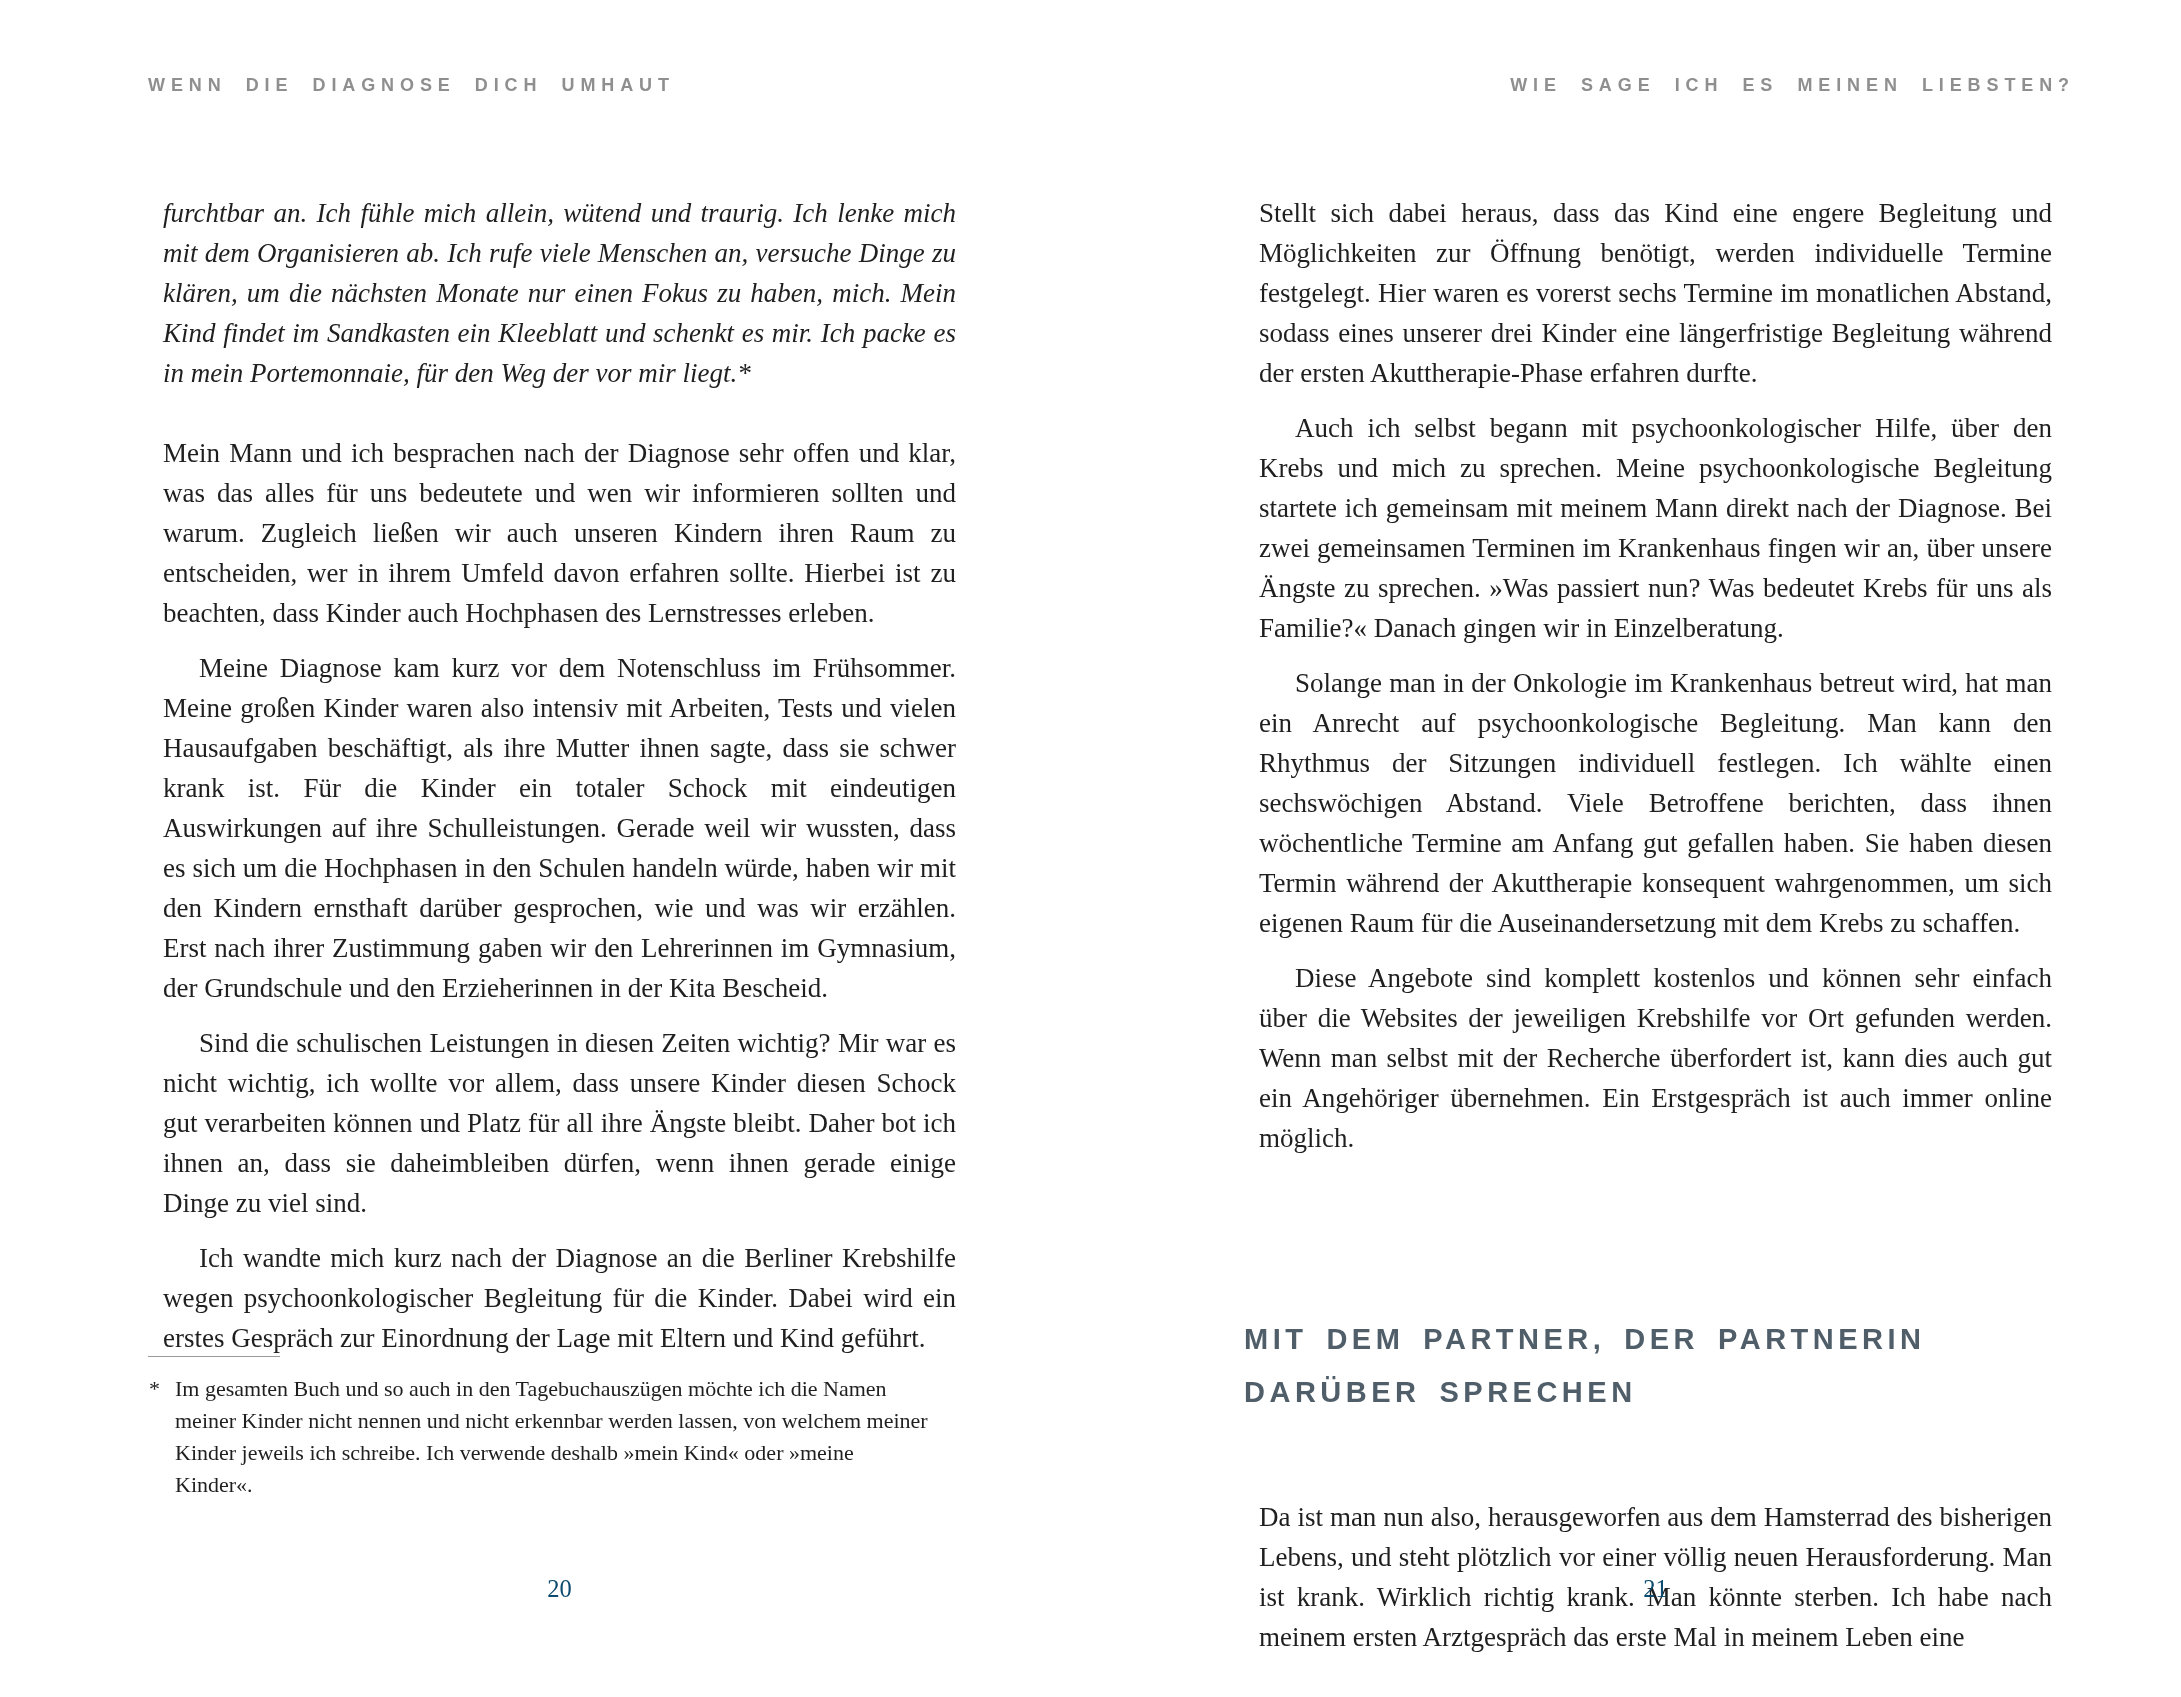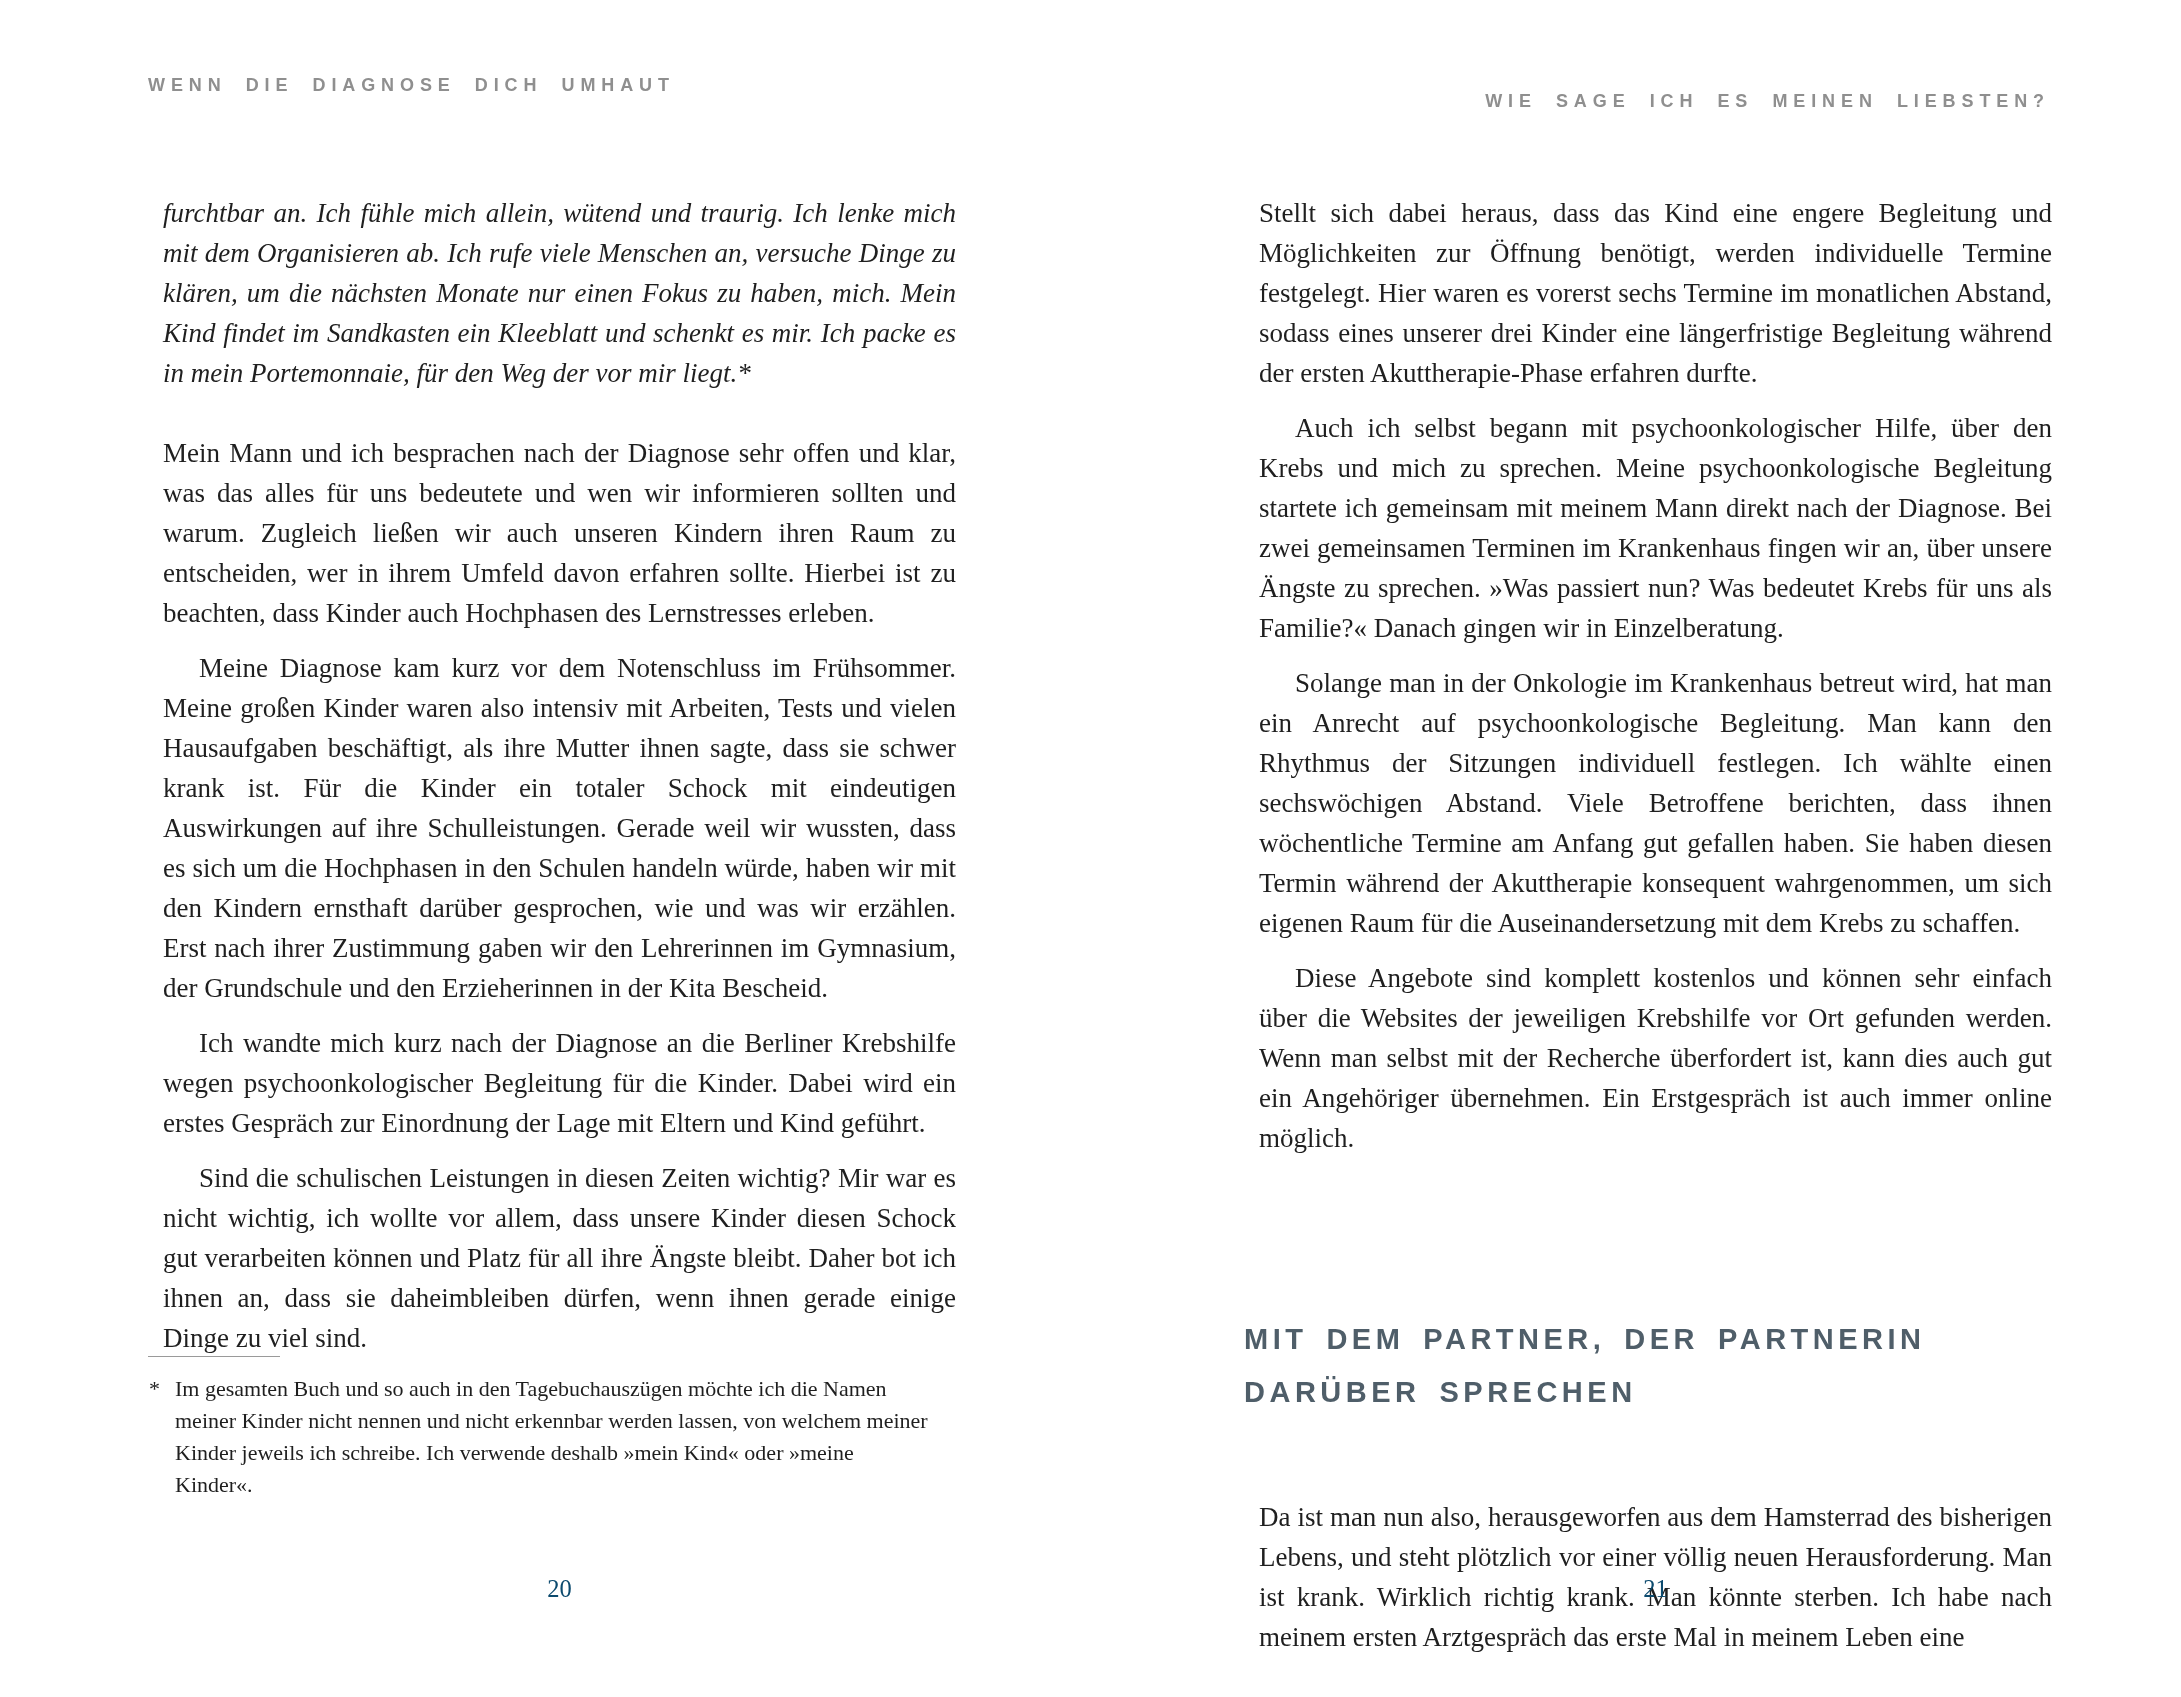--- a/index.html
+++ b/index.html
@@ -29,21 +29,21 @@
     top: 75px;
     font-family: "Liberation Sans", sans-serif;
     font-size: 18px;
     font-weight: 700;
     letter-spacing: 5.9px;
     word-spacing: 8.2px;
     color: #8f8f8f;
     white-space: nowrap;
   }
   .page-left  .running-head { left: 148px; }
-  .page-right .running-head { right: 132px; margin-top: 16px; }
+  .page-right .running-head { right: 107px; }
 
   .body-text {
     position: absolute;
     top: 178px;
     width: 823px;
     font-size: 27px;
     line-height: 40px;
     text-align: justify;
     hyphens: auto;
     -webkit-hyphens: auto;
@@ -114,22 +114,22 @@
 
 <div class="spread">
 
   <section class="page page-left">
     <header class="running-head">WENN DIE DIAGNOSE DICH UMHAUT</header>
 
     <div class="body-text">
       <p class="diary para">furchtbar an. Ich fühle mich allein, wütend und traurig. Ich lenke mich mit dem Organisieren ab. Ich rufe viele Menschen an, versuche Dinge zu klären, um die nächsten Monate nur einen Fokus zu haben, mich. Mein Kind findet im Sandkasten ein Kleeblatt und schenkt es mir. Ich packe es in mein Portemonnaie, für den Weg der vor mir liegt.*</p>
       <p class="para">Mein Mann und ich besprachen nach der Diagnose sehr offen und klar, was das alles für uns bedeutete und wen wir informieren sollten und warum. Zugleich ließen wir auch unseren Kindern ihren Raum zu entscheiden, wer in ihrem Umfeld davon erfahren sollte. Hierbei ist zu beachten, dass Kinder auch Hochphasen des Lernstresses erleben.</p>
       <p class="para indent">Meine Diagnose kam kurz vor dem Notenschluss im Frühsommer. Meine großen Kinder waren also intensiv mit Arbeiten, Tests und vielen Hausaufgaben beschäftigt, als ihre Mutter ihnen sagte, dass sie schwer krank ist. Für die Kinder ein totaler Schock mit eindeutigen Auswirkungen auf ihre Schulleistungen. Gerade weil wir wussten, dass es sich um die Hochphasen in den Schulen handeln würde, haben wir mit den Kindern ernsthaft darüber gesprochen, wie und was wir erzählen. Erst nach ihrer Zustimmung gaben wir den Lehrerinnen im Gymnasium, der Grundschule und den Erzieherinnen in der Kita Bescheid.</p>
+      <p class="para indent">Sind die schulischen Leistungen in diesen Zeiten wichtig? Mir war es nicht wichtig, ich wollte vor allem, dass unsere Kinder diesen Schock gut verarbeiten können und Platz für all ihre Ängste bleibt. Daher bot ich ihnen an, dass sie daheimbleiben dürfen, wenn ihnen gerade einige Dinge zu viel sind.</p>
       <p class="para indent">Ich wandte mich kurz nach der Diagnose an die Berliner Krebshilfe wegen psychoonkologischer Begleitung für die Kinder. Dabei wird ein erstes Gespräch zur Einordnung der Lage mit Eltern und Kind geführt.</p>
-      <p class="para indent">Sind die schulischen Leistungen in diesen Zeiten wichtig? Mir war es nicht wichtig, ich wollte vor allem, dass unsere Kinder diesen Schock gut verarbeiten können und Platz für all ihre Ängste bleibt. Daher bot ich ihnen an, dass sie daheimbleiben dürfen, wenn ihnen gerade einige Dinge zu viel sind.</p>
     </div>
 
     <div class="footnote">
       <div class="footnote-rule"></div>
       <div class="footnote-body">
         <span class="footnote-marker">*</span>
         <span class="footnote-text">Im gesamten Buch und so auch in den Tagebuchauszügen möchte ich die Namen meiner Kinder nicht nennen und nicht erkennbar werden lassen, von welchem meiner Kinder jeweils ich schreibe. Ich verwende deshalb »mein Kind« oder »meine Kinder«.</span>
       </div>
     </div>
 

